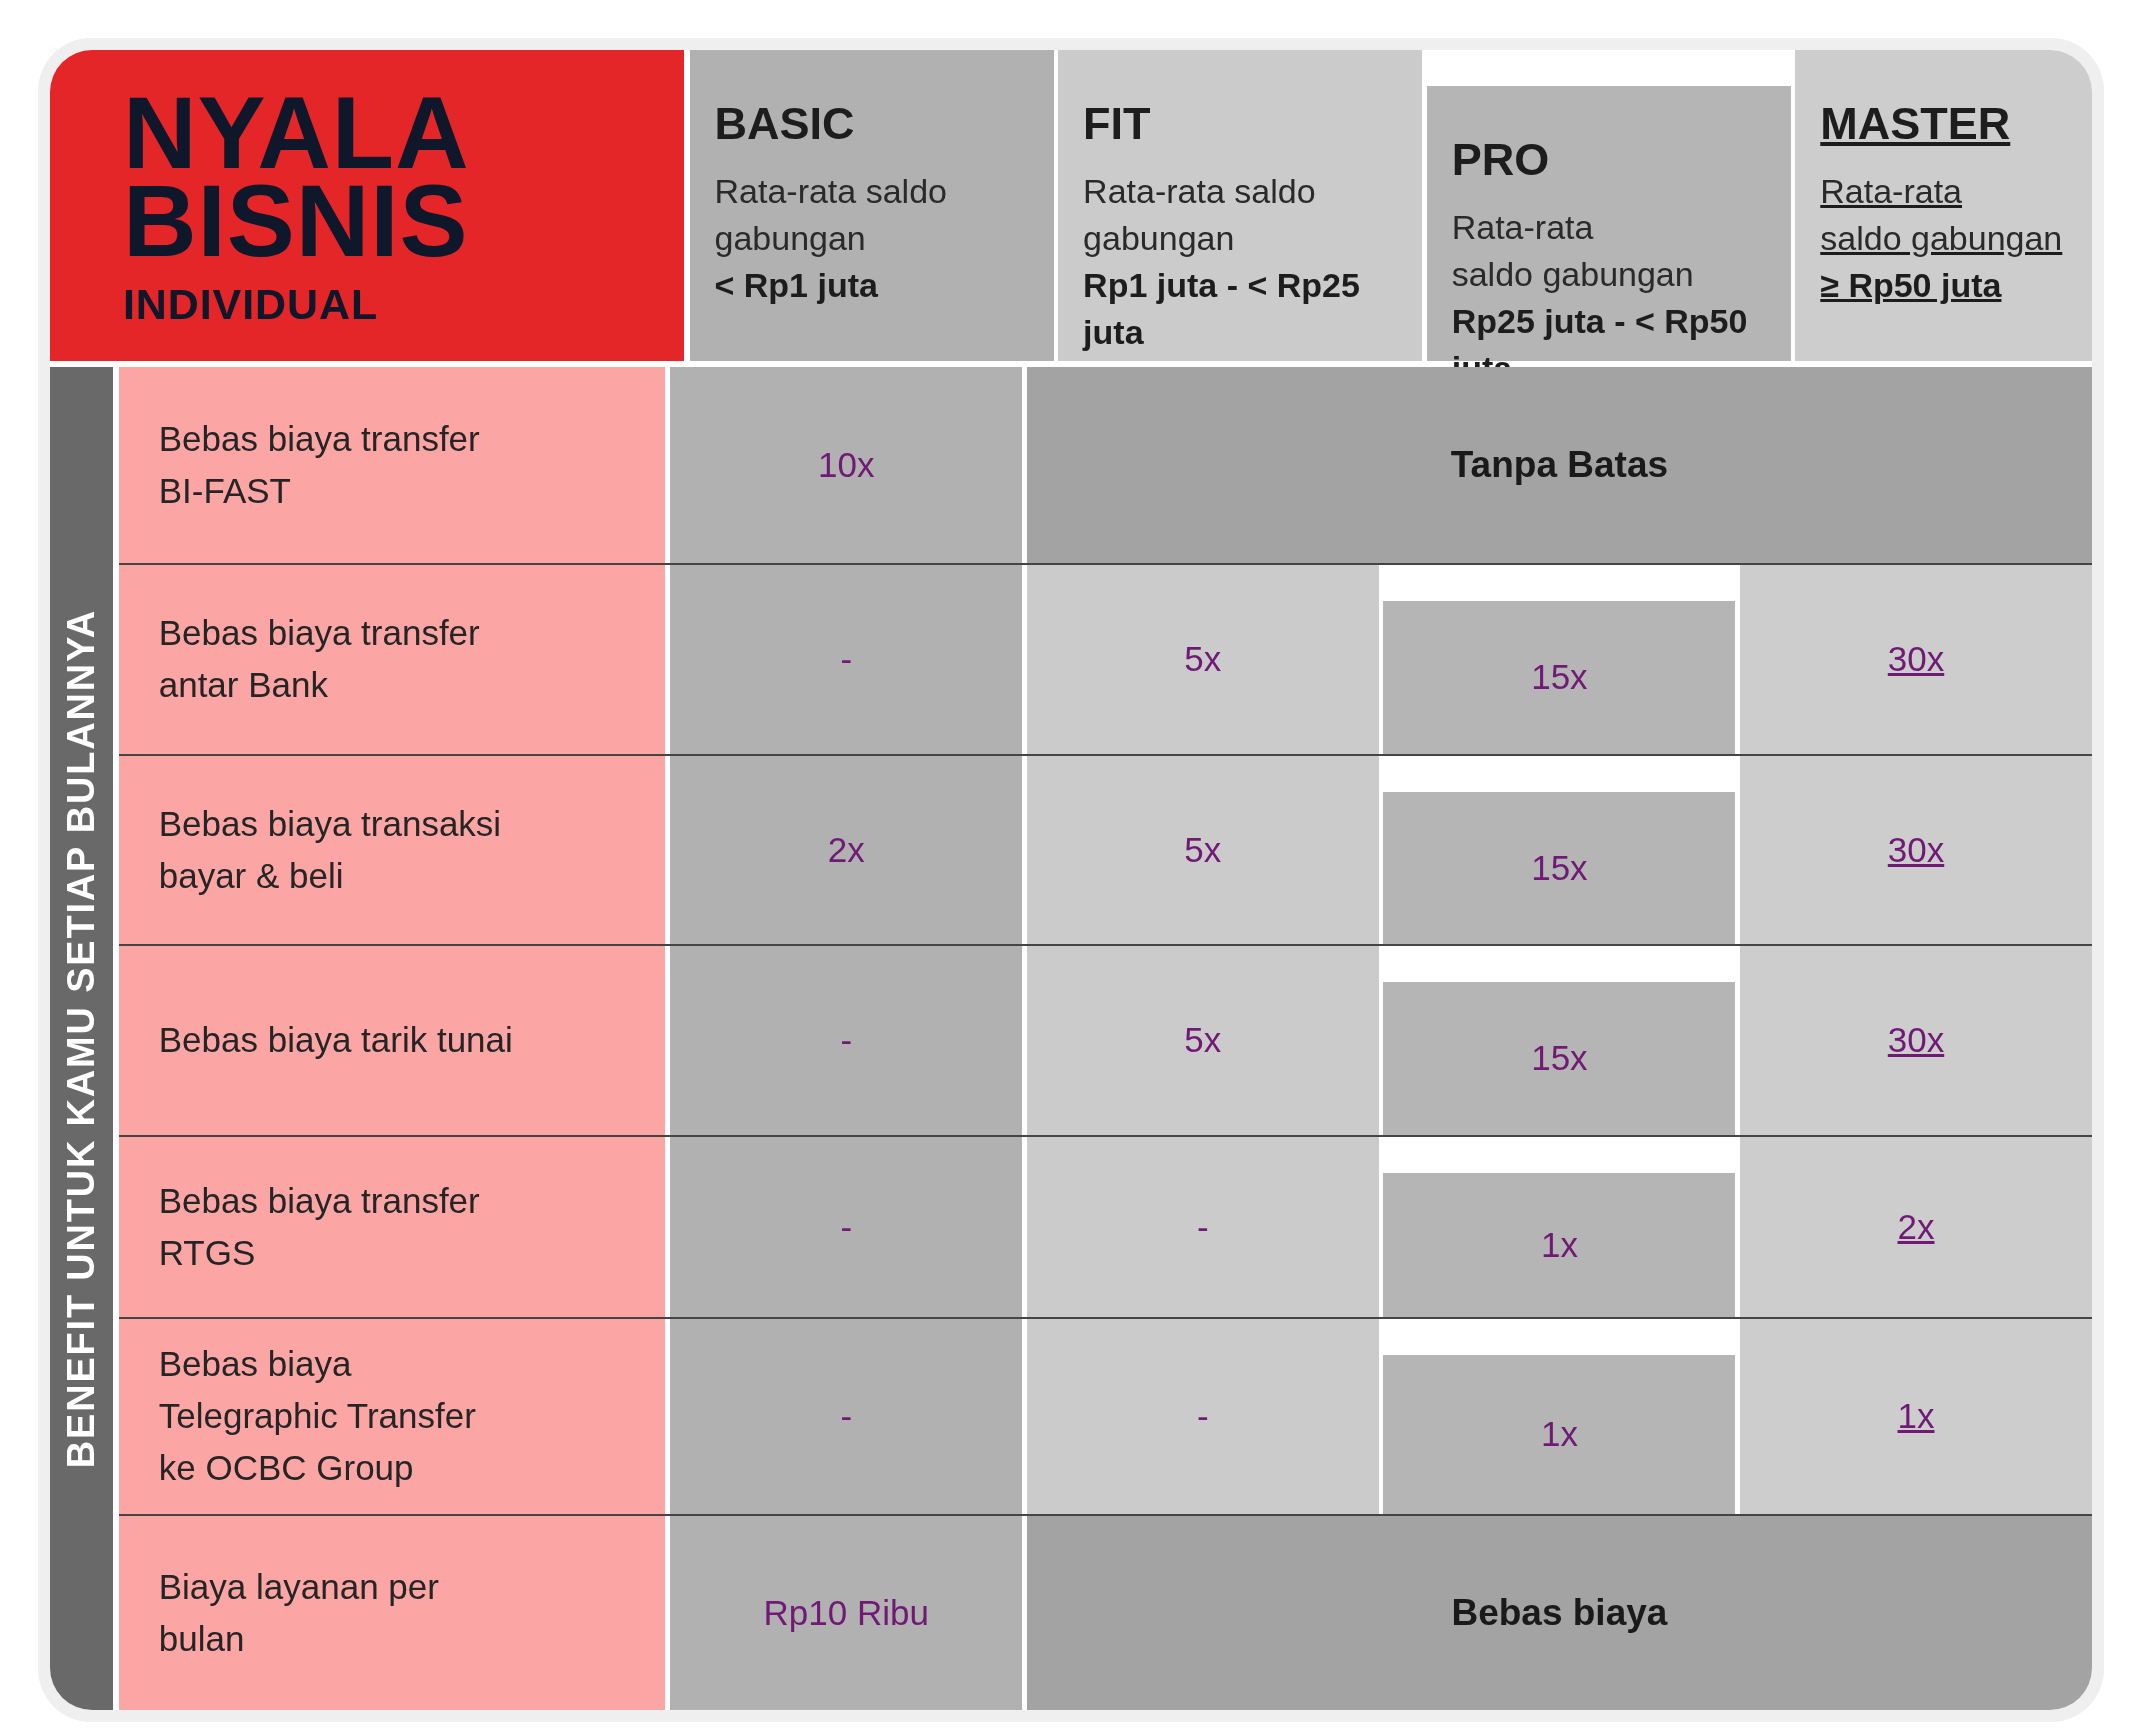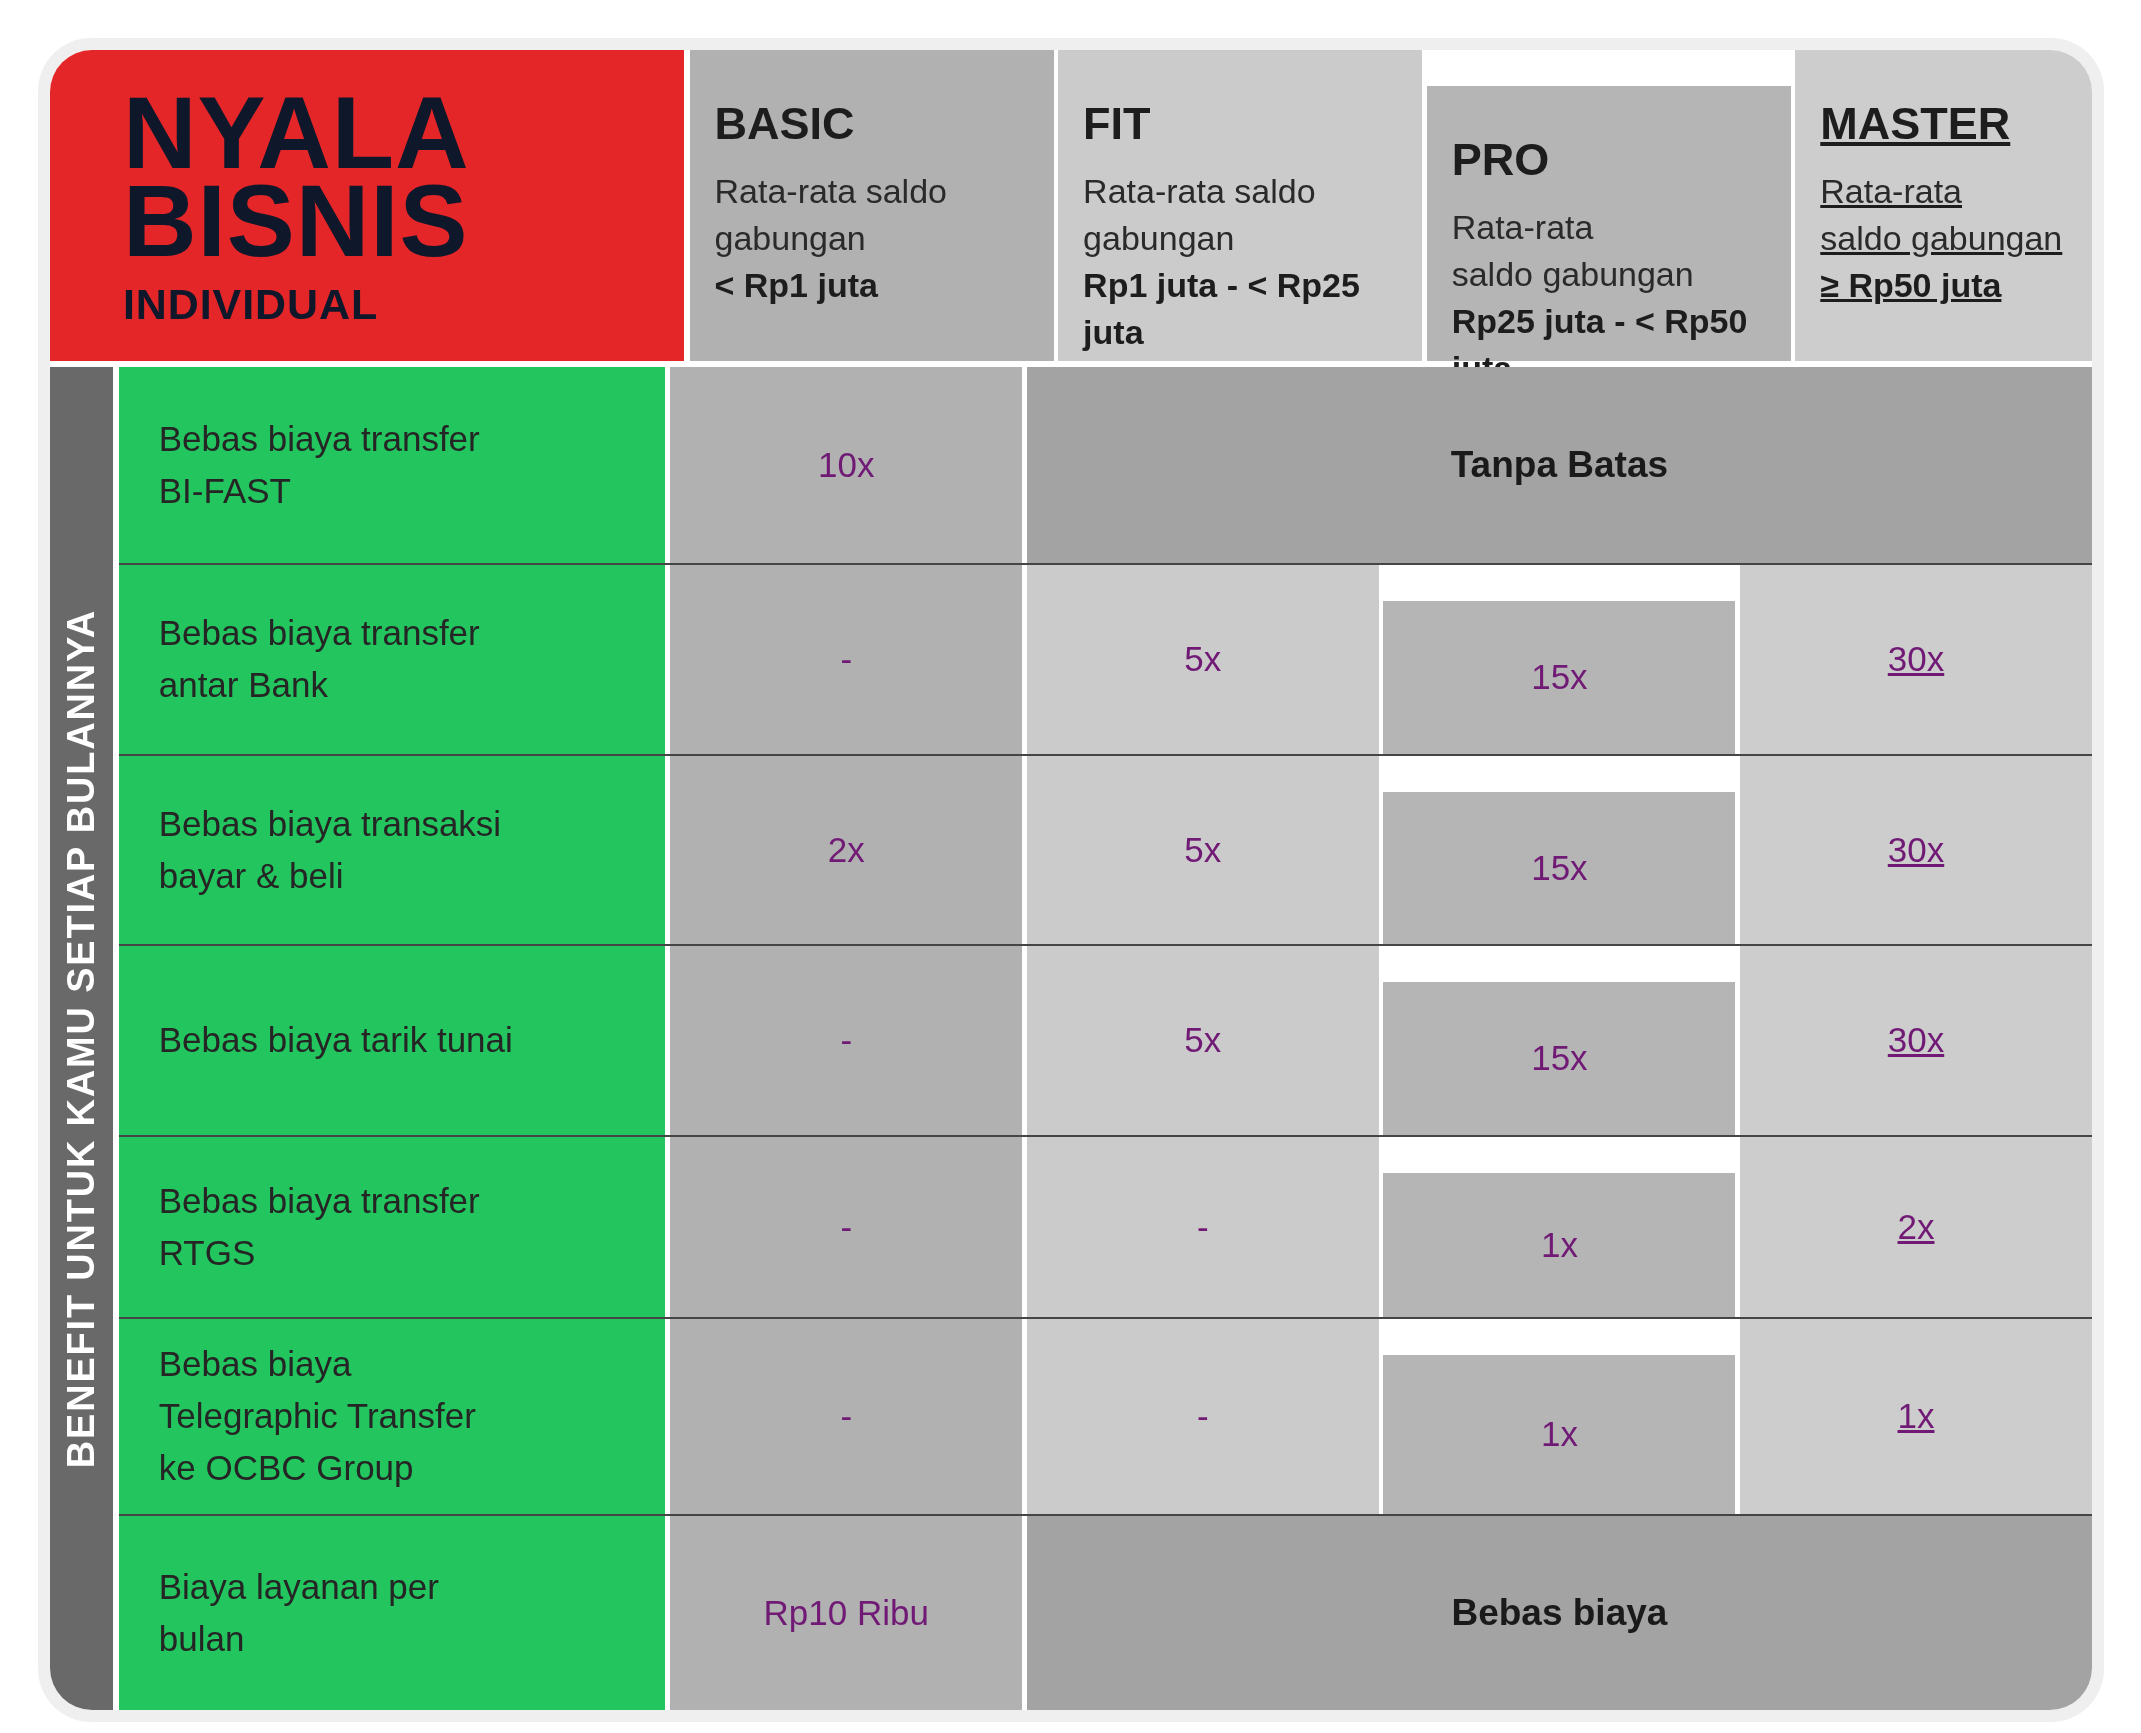--- a/index.html
+++ b/index.html
@@ -68,21 +68,21 @@
   .trow + .trow { border-top:2.7px solid #454545; }
   .trow:nth-child(1) { height:196px; }
   .trow:nth-child(2) { height:191px; }
   .trow:nth-child(3) { height:190px; }
   .trow:nth-child(4) { height:191px; }
   .trow:nth-child(5) { height:182px; }
   .trow:nth-child(6) { height:197px; }
   .trow:nth-child(7) { flex:1; }
   .lbl {
     width:546px;
-    background:#22c55e;
+    background:#fca5a5;
     display:flex; flex-direction:column; justify-content:center;
     padding-left:40px; padding-right:27.4px;
     font-size:35px; line-height:1.48; color:#252525;
   }
   .lbl span { display:block; }
   .cell {
     width:352px; margin-left:4.6px;
     display:flex; align-items:center; justify-content:center;
     font-size:35px; color:#701a75;
   }

